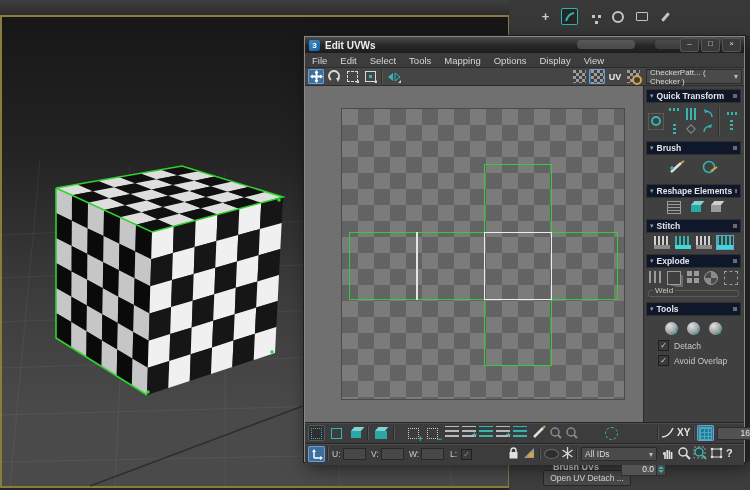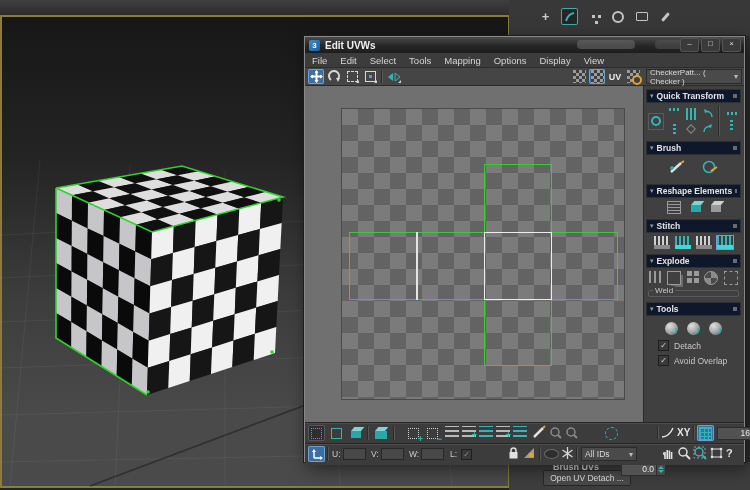--- a/index.html
+++ b/index.html
@@ -611,21 +611,21 @@
     <div class="vsep" style="left:234px;"></div>
     <div class="sb-icon" style="left:239px;top:5px;">
       <div style="width:13px;height:8px;background:#2e2e2e;border:1px solid #6a6a6a;border-radius:50%;"></div>
     </div>
     <div class="sb-icon" style="left:256px;top:2px;">
       <svg width="13" height="14">
           <path d="M6.5 1 V13 M1.5 4 L11.5 11 M11.5 4 L1.5 11" stroke="#d8d8d8" stroke-width="1.3"></path>
         </svg>
     </div>
     <div class="vsep" style="left:271px;"></div>
-    <div class="dd" style="position:absolute;left:276px;top:3px;width:56px;height:14px;gap:7px;">
+    <div class="dd" style="position:absolute;left:276px;top:3px;width:76px;height:14px;gap:7px;">
       <span>All IDs</span>
         <span class="dd-arrow"></span>
     </div>
     <div class="sb-icon" style="left:357px;top:2px;">
       <svg width="13" height="14">
           <path d="M3 13 V6 M5.2 13 V4 M7.4 13 V4.5 M9.6 13 V6" stroke="#e0e0e0" stroke-width="1.6"></path>
           <path d="M3 9 Q1 8 2 6.5" stroke="#e0e0e0" stroke-width="1.4" fill="none"></path>
         </svg>
     </div>
     <div class="sb-icon" style="left:372px;top:2px;">

